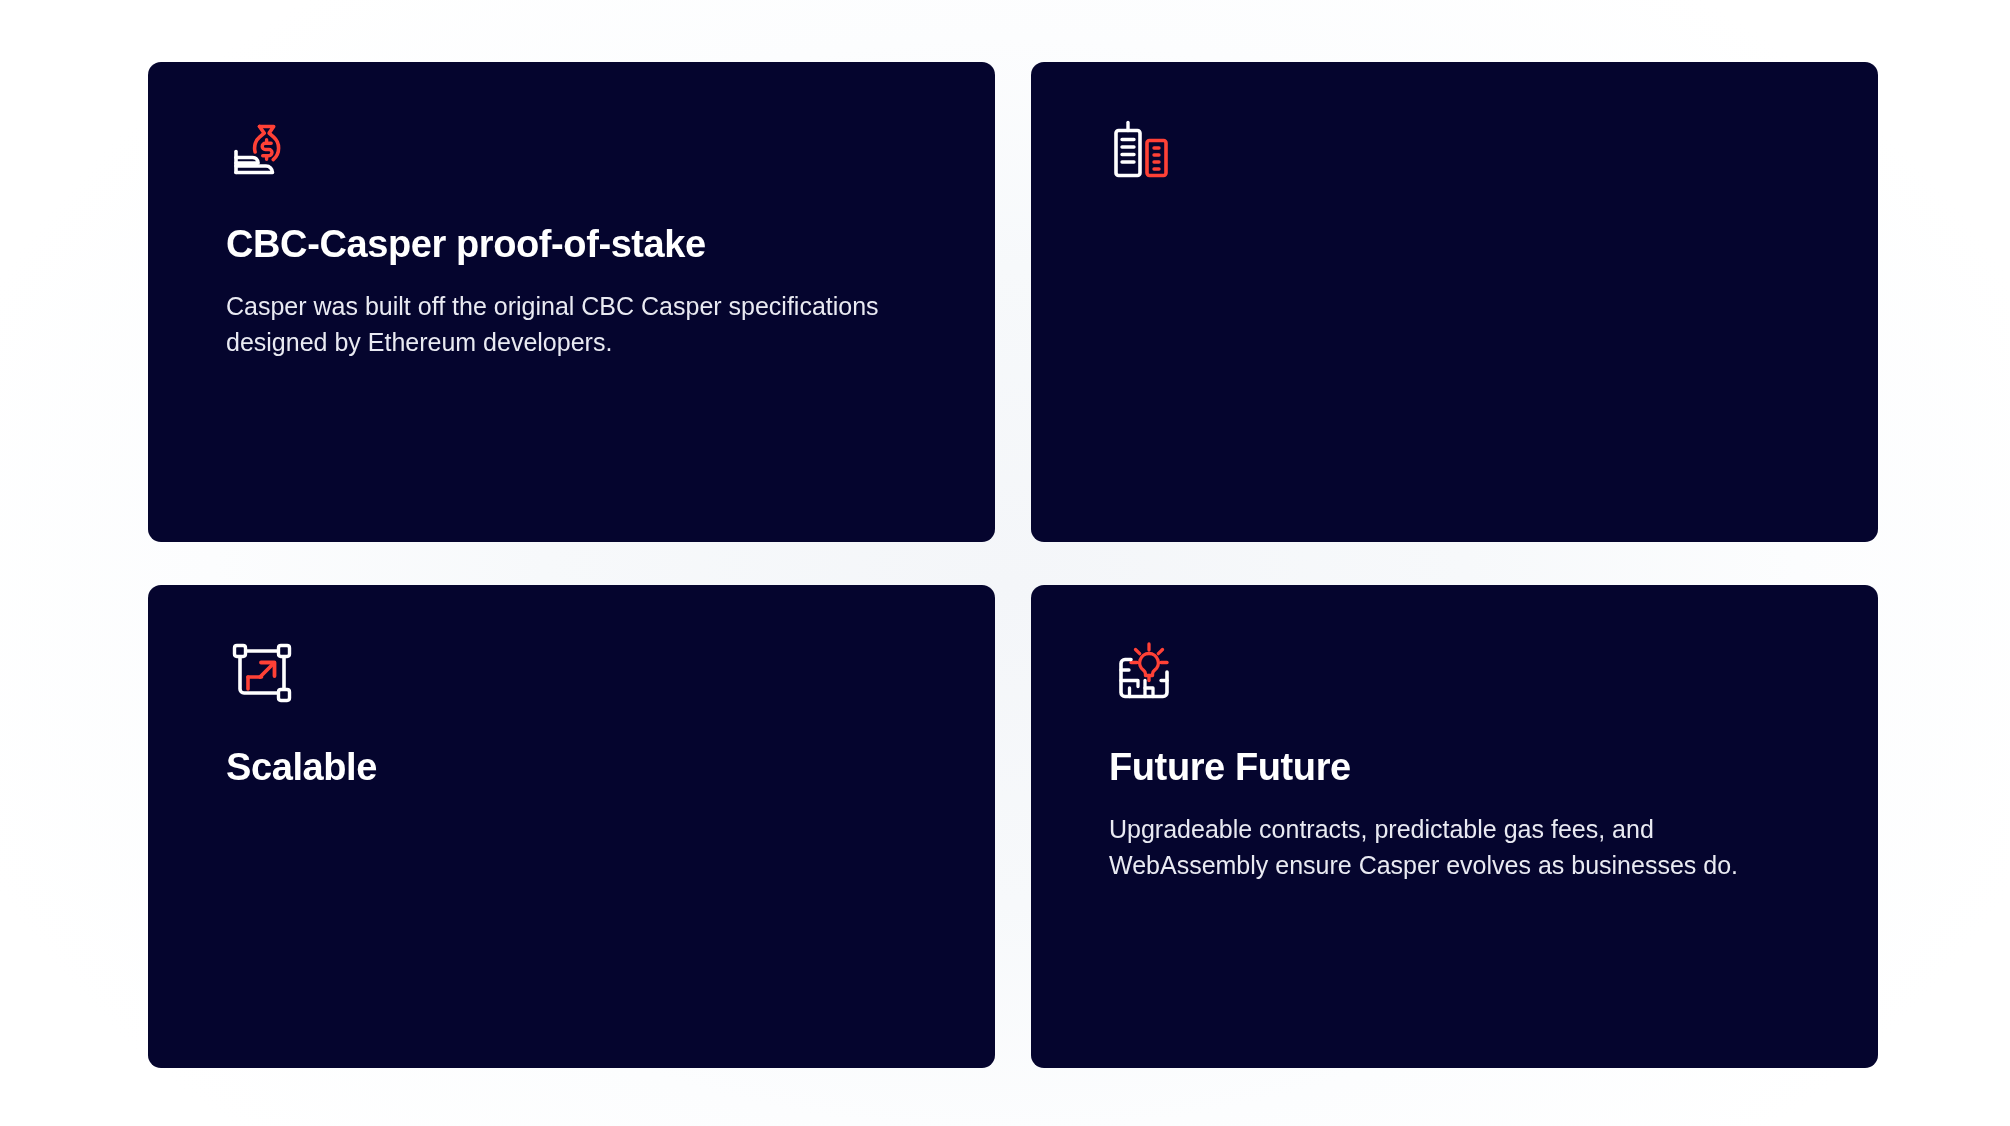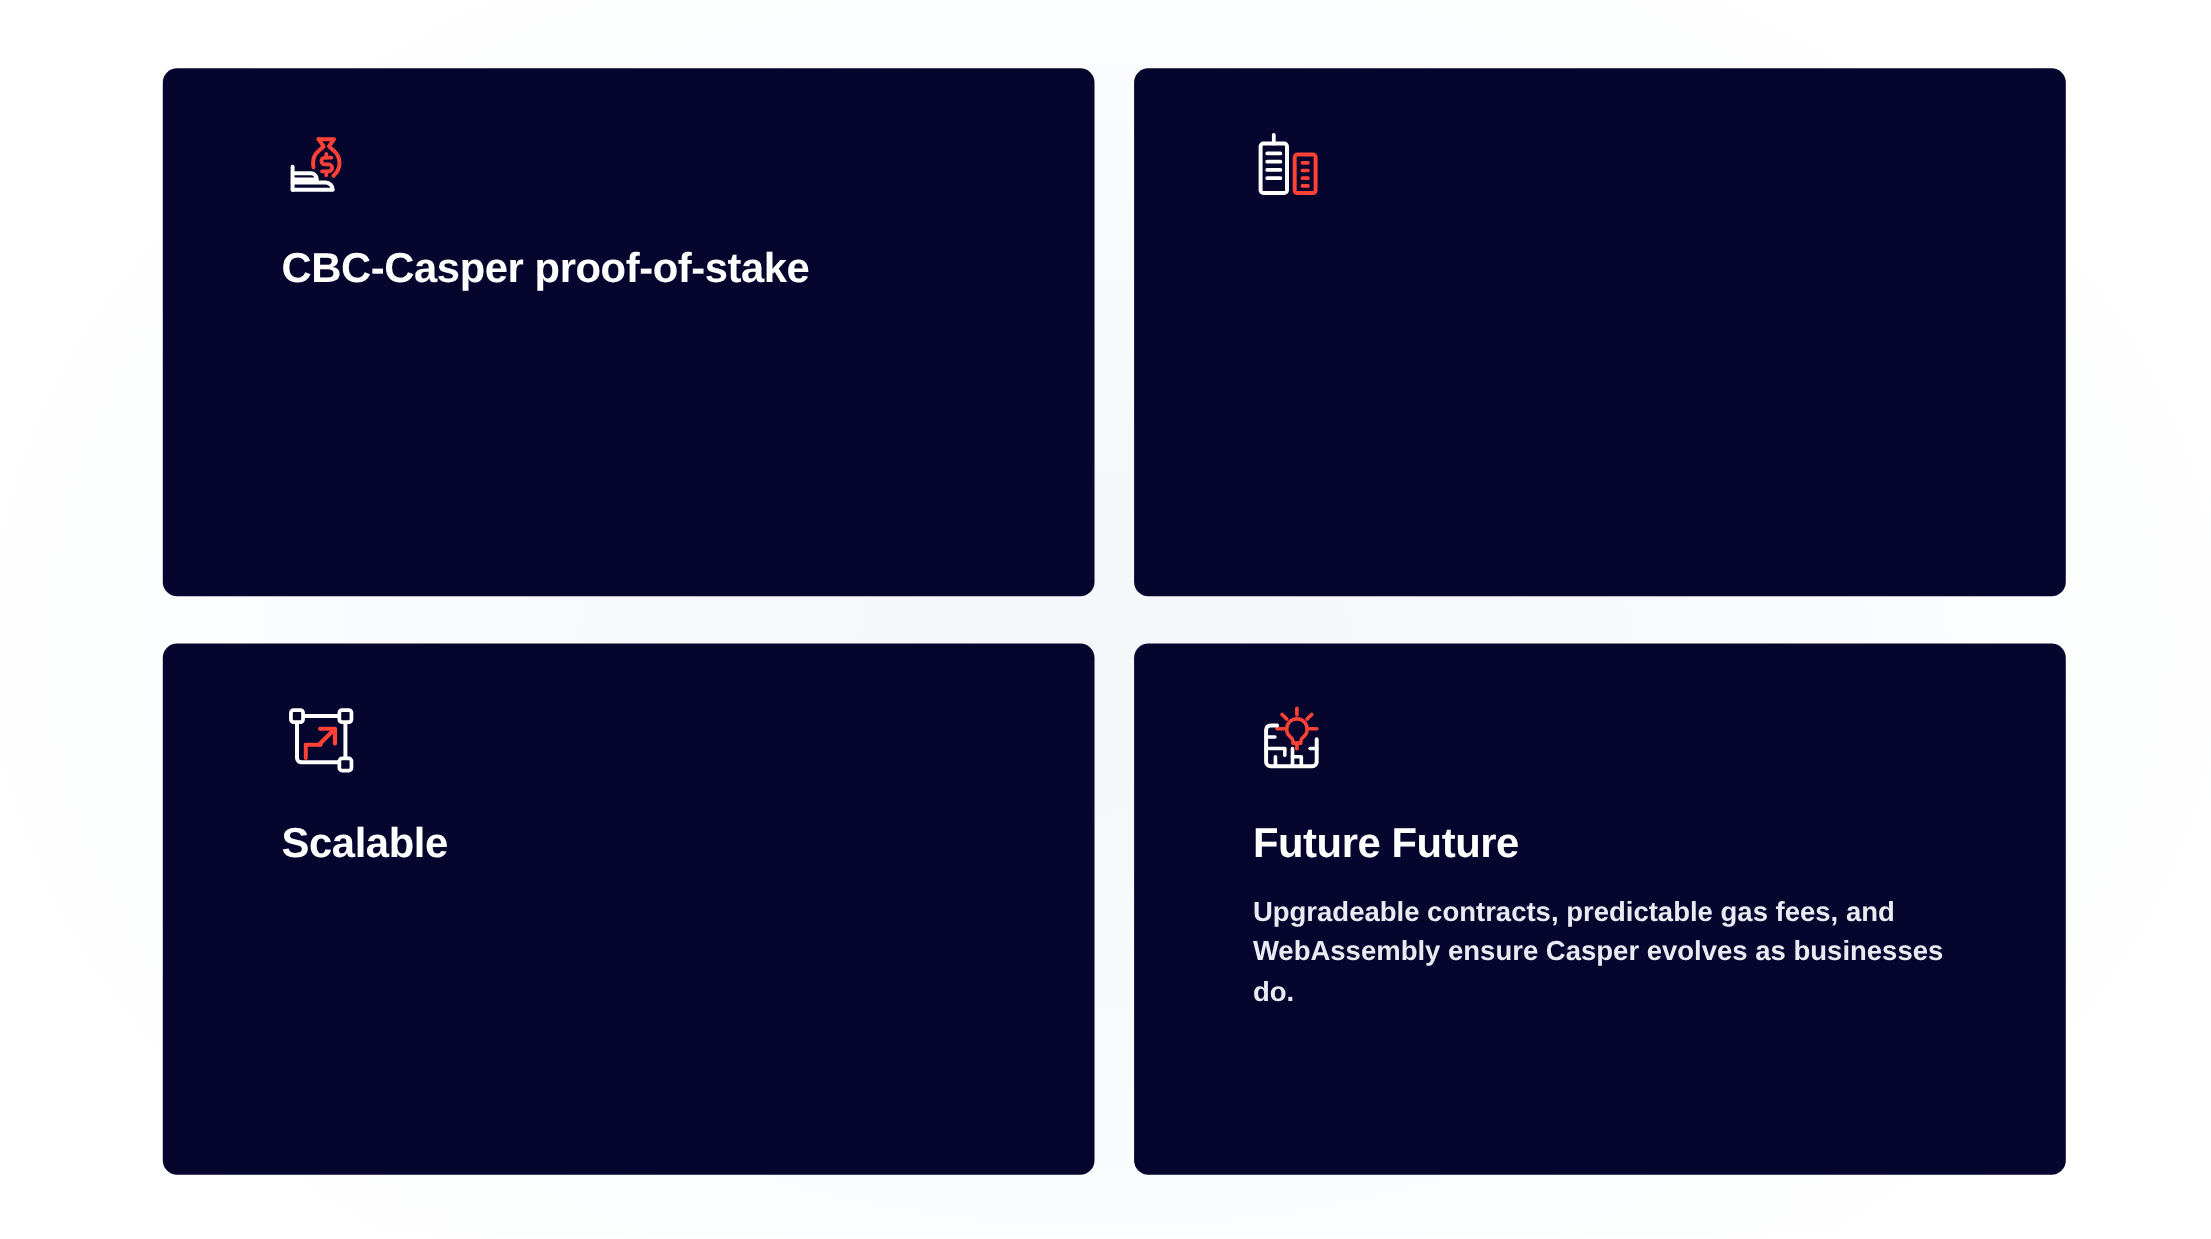--- a/index.html
+++ b/index.html
@@ -33,21 +33,21 @@
     display: grid;
     grid-template-columns: 847px 847px;
     grid-template-rows: 480px 483px;
     column-gap: 36px;
     row-gap: 43px;
   }
 
   .card {
     background: #05052e;
     border-radius: 13px;
-    padding: 52px 78px 40px 108px;
+    padding: 52px 78px 40px 78px;
     position: relative;
     overflow: hidden;
   }
 
   .card-icon {
     width: 72px;
     height: 72px;
     display: block;
     margin-bottom: 36px;
   }
@@ -62,21 +62,21 @@
   }
 
   .card-desc {
     font-size: 25px;
     font-weight: 400;
     line-height: 1.45;
     color: #e9eaf2;
     max-width: 680px;
   }
 
-  .card-desc.wide { max-width: 700px; font-weight: bold; }
+  .card-desc.wide { max-width: 700px; }
 </style>
 </head>
 <body>
 
 <div id="page-bg"></div>
 
 <div id="grid">
 
   <div class="card">
     <span class="card-icon">
@@ -87,20 +87,21 @@
 
         <path d="M45.2 29.3h-5.9a3.1 3.1 0 0 0 0 6.2h3.6a3.1 3.1 0 0 1 0 6.2h-6.2" stroke="#ff4136" stroke-width="3.4" stroke-linecap="round" stroke-linejoin="round"></path>
         <path d="M40.6 25.8v3.5M40.6 41.7v3.6" stroke="#ff4136" stroke-width="3.4" stroke-linecap="round"></path>
 
         <path d="M10 37.5v21" stroke="#ffffff" stroke-width="3.6" stroke-linecap="round"></path>
         <path d="M10 43.5h16.5a5.6 5.6 0 0 1 5.6 5.6v0H10" stroke="#ffffff" stroke-width="3.6" stroke-linecap="round" stroke-linejoin="round"></path>
         <path d="M10 52h30a6.5 6.5 0 0 1 6.5 6.5H10" stroke="#ffffff" stroke-width="3.6" stroke-linecap="round" stroke-linejoin="round"></path>
       </svg>
     </span>
     <h3 class="card-title">CBC-Casper proof-of-stake</h3>
+    <p class="card-desc">Casper was built off the original CBC Casper specifications designed by Ethereum developers.</p>
   </div>
 
   <div class="card">
     <span class="card-icon">
       <svg viewBox="0 0 72 72" width="72" height="72" fill="none" xmlns="http://www.w3.org/2000/svg">
 
         <path d="M19 8.5v8" stroke="#ffffff" stroke-width="3.4" stroke-linecap="round"></path>
 
         <rect x="7" y="16.5" width="24" height="45" rx="2.6" stroke="#ffffff" stroke-width="3.6"></rect>
         <path d="M13 25.5h12M13 33h12M13 40.5h12M13 48h12" stroke="#ffffff" stroke-width="3.4" stroke-linecap="round"></path>

